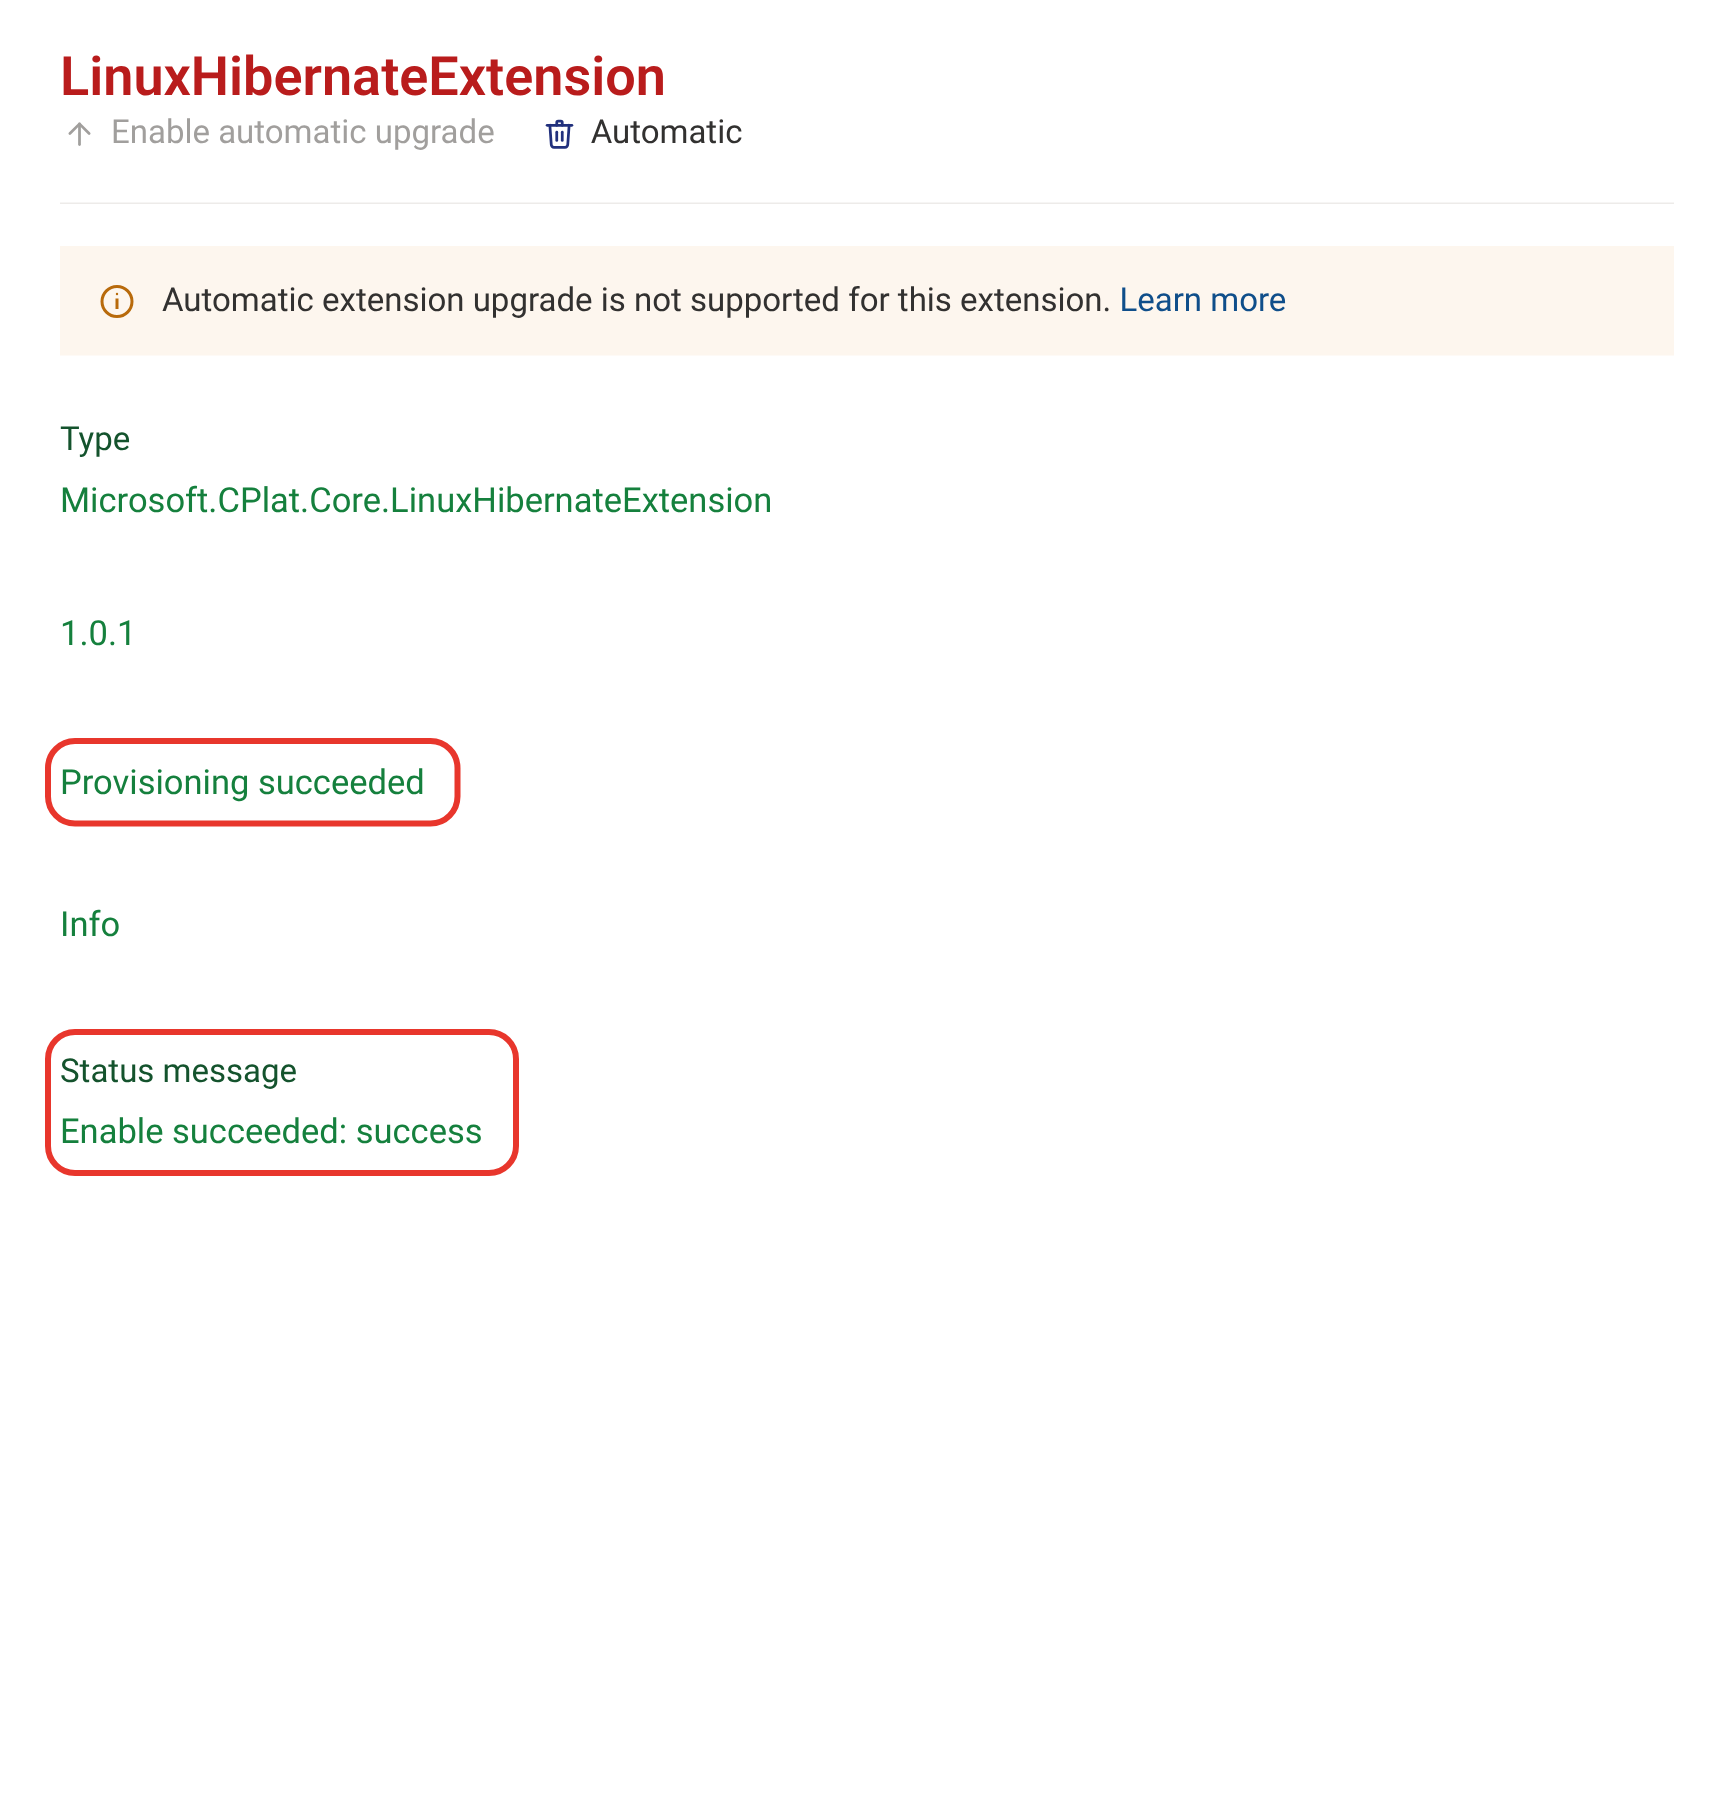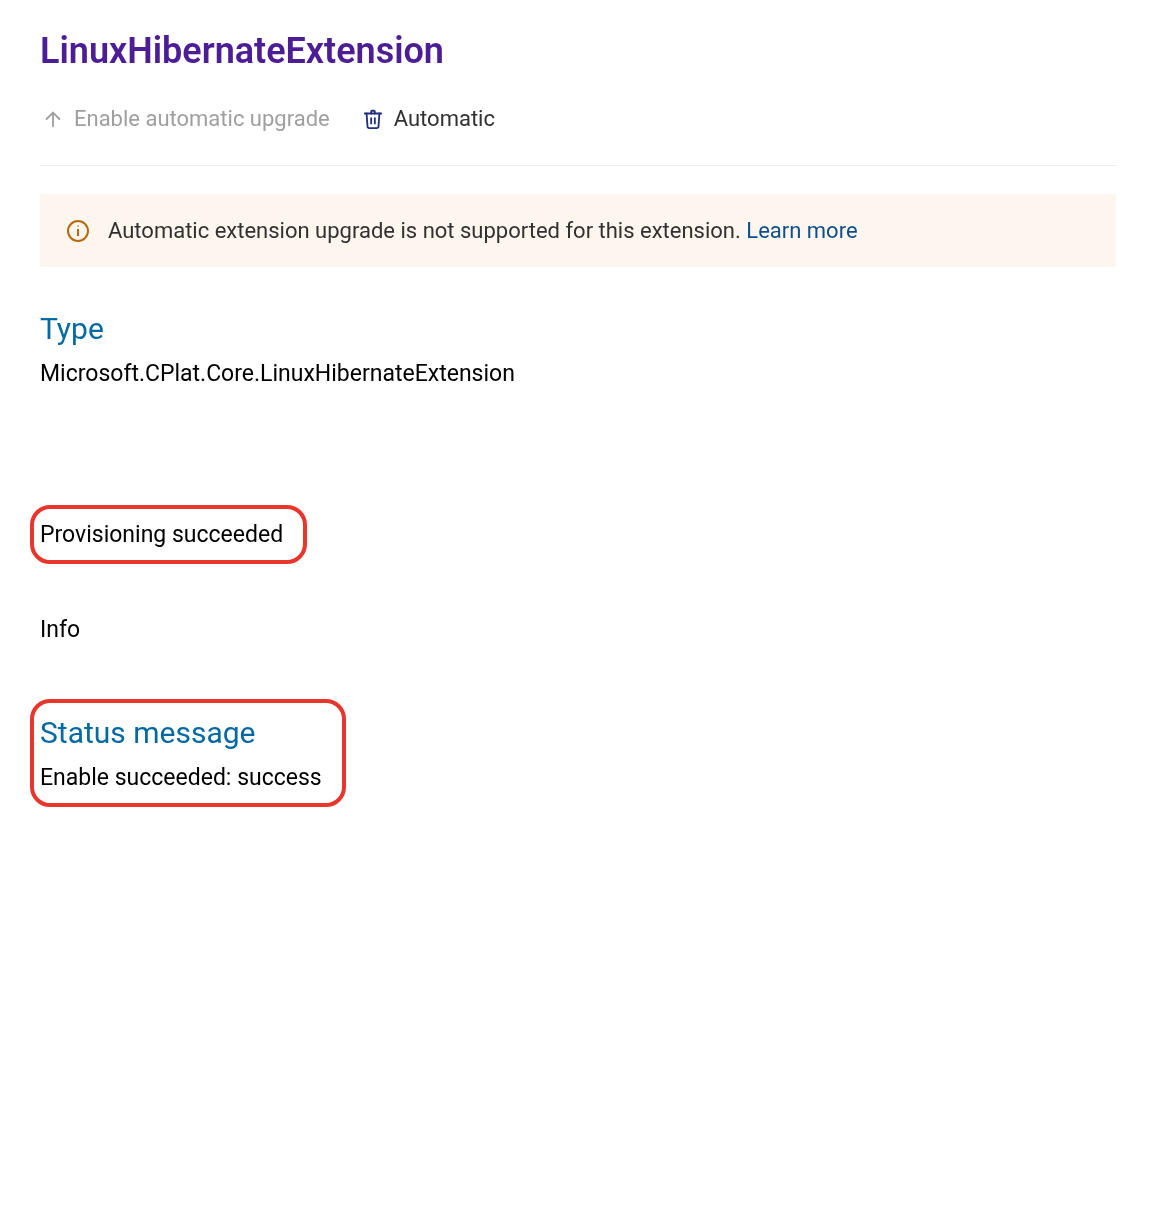--- a/index.html
+++ b/index.html
@@ -10,22 +10,21 @@
     body {
       font-family: "Segoe UI", -apple-system, BlinkMacSystemFont, Roboto, sans-serif;
       background: #ffffff;
       color: #323130;
       padding: 30px 40px;
       width: 1156px;
     }
     .page-title {
       font-size: 36px;
       font-weight: 600;
-      color: #4c1d95;
-      margin-bottom: 30px;
+      color: #b91c1c;
     }
     .toolbar {
       display: flex;
       gap: 28px;
       padding-bottom: 30px;
       border-bottom: 1px solid #edebe9;
       margin-bottom: 28px;
     }
     .toolbar-btn {
       display: flex;
@@ -75,27 +74,27 @@
     }
     .info-banner .link {
       color: #0f4e8a;
       cursor: pointer;
     }
     .field-group {
       margin-bottom: 50px;
       padding: 6px 0;
     }
     .field-label {
-      font-size: 30px;
-      color: #0369a1;
+      font-size: 22px;
+      color: #14532d;
       margin-bottom: 14px;
     }
     .field-value {
       font-size: 23px;
-      color: #000000;
+      color: #15803d;
     }
     .highlight-box {
       border: 4px solid #e8362c;
       border-radius: 20px;
       display: inline-block;
       padding: 12px 20px 12px 6px;
       margin-left: -10px;
       margin-bottom: 46px;
     }
     .highlight-box .field-label {
@@ -149,20 +148,21 @@
     <span>Automatic extension upgrade is not supported for this extension. </span><a class="link">Learn more</a>
   </span>
 </div>
 
 <div class="field-group">
   <div class="field-label">Type</div>
   <div class="field-value">Microsoft.CPlat.Core.LinuxHibernateExtension</div>
 </div>
 
 <div class="field-group">
+  <div class="field-value">1.0.1</div>
 </div>
 
 <div class="highlight-box">
   <div class="field-value">Provisioning succeeded</div>
 </div>
 
 <div class="field-group">
   <div class="field-value">Info</div>
 </div>
 

